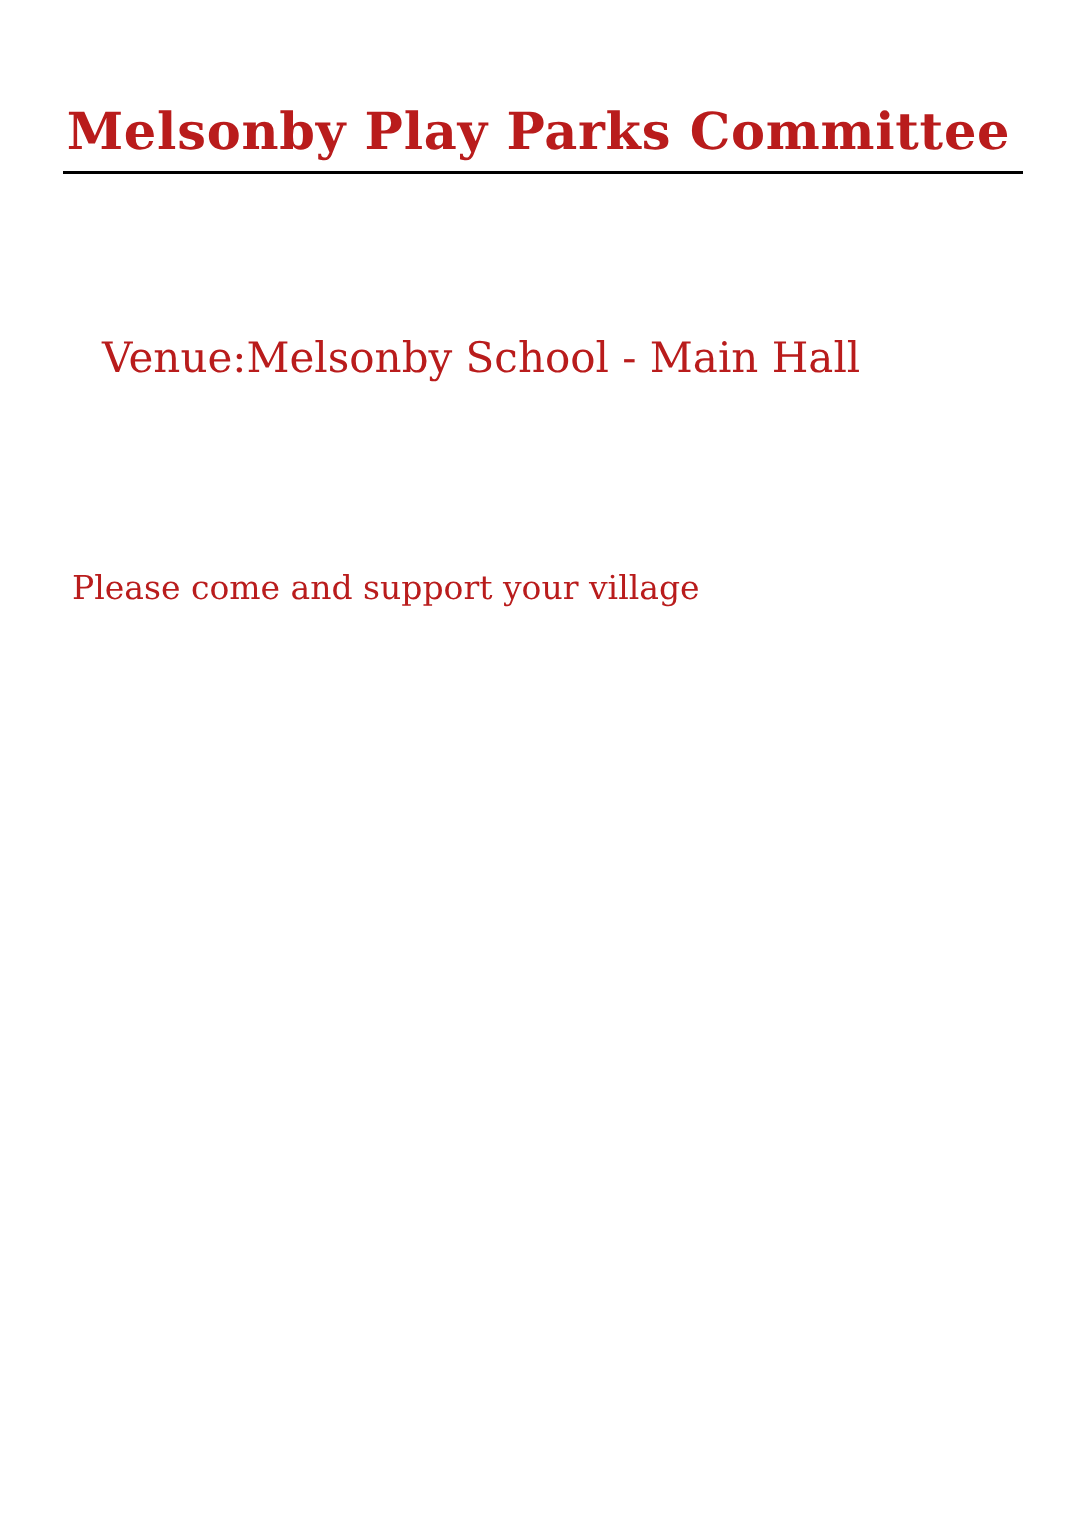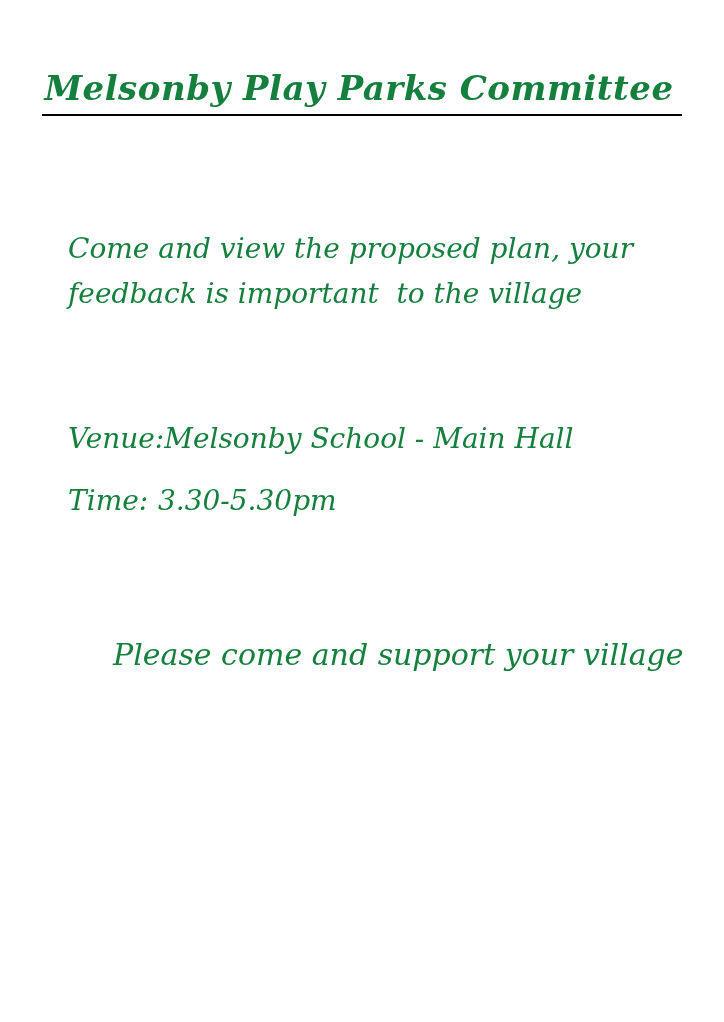--- a/index.html
+++ b/index.html
@@ -5,23 +5,22 @@
   html, body {
     margin: 0;
     padding: 0;
     background: #ffffff;
   }
   .page {
     position: relative;
     width: 724px;
     height: 1022px;
     background: #ffffff;
-    color: #15803d;
+    color: #b91c1c;
     font-family: "DejaVu Serif", serif;
-    font-style: italic;
     overflow: hidden;
     box-sizing: border-box;
   }
   .title-wrap {
     text-align: center;
     padding-top: 68px;
   }
   .title {
     display: inline-block;
     font-size: 34px;
@@ -52,46 +51,41 @@
   }
   .detail-label {
     min-width: 90px;
     white-space: pre;
   }
   .detail-value {
     white-space: pre;
   }
   .closing {
     margin-top: 92px;
-    padding-left: 113px;
-    font-size: 30px;
+    padding-left: 48px;
+    font-size: 22px;
     line-height: 46px;
     white-space: pre;
   }
 </style>
 </head>
 <body>
 
 <div class="page">
 
   <div class="title-wrap">
     <span class="title">Melsonby Play Parks Committee</span>
   </div>
 
 
-  <p class="body-text para-feedback">Come and view the proposed plan, your feedback is important  to the village</p>
 
   <div class="details">
     <div class="detail-line">
       <span class="detail-label">Venue:</span>
       <span class="detail-value">Melsonby School - Main Hall</span>
-    </div>
-    <div class="detail-line">
-      <span class="detail-label">Time:</span>
-      <span class="detail-value">3.30-5.30pm</span>
     </div>
     <div class="detail-line">
     </div>
   </div>
 
   <p class="closing">Please come and support your village</p>
 
 </div>
 
 </body></html>

